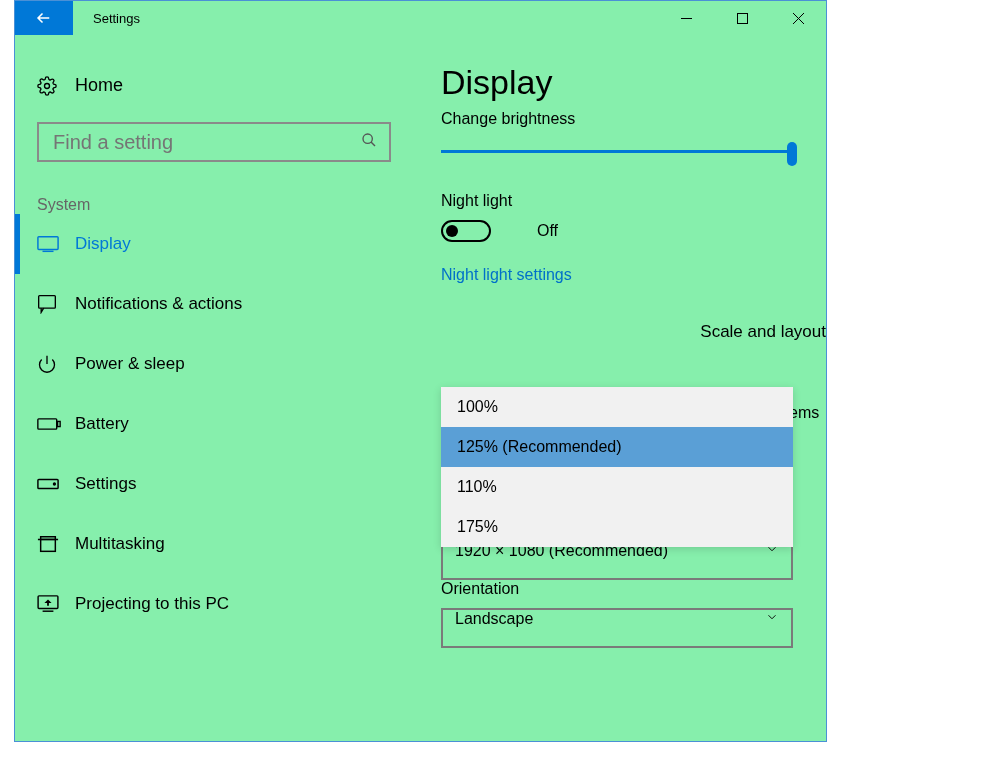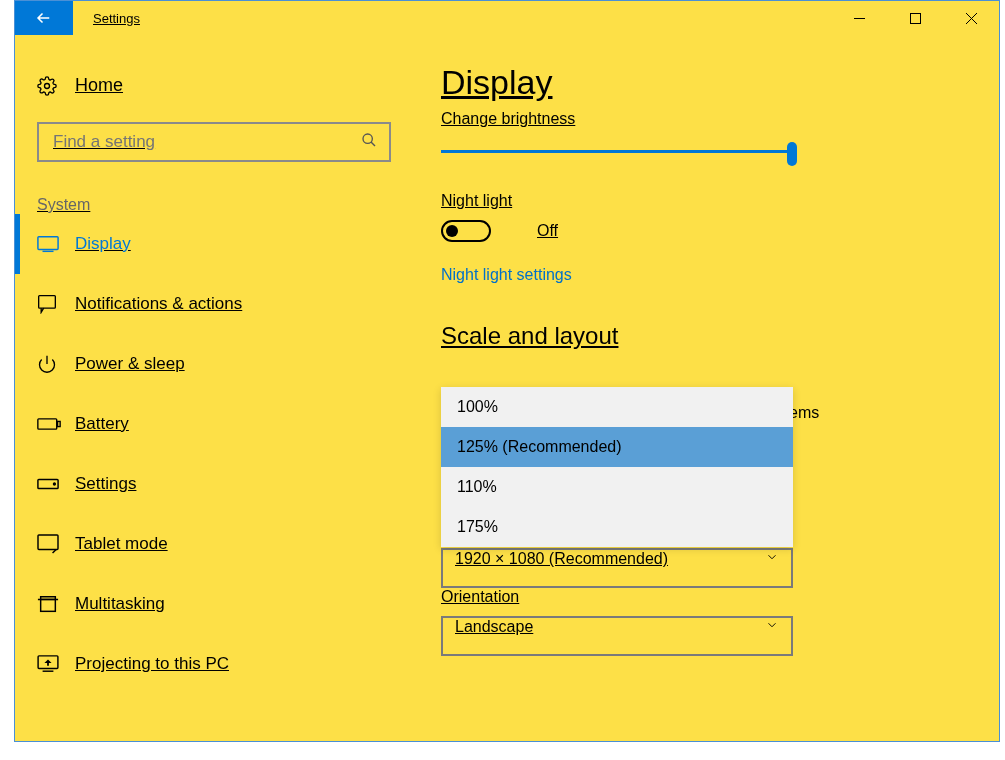--- a/index.html
+++ b/index.html
@@ -1,51 +1,51 @@
 <!DOCTYPE html>
 <html><head>
 <meta charset="utf-8">
 <style>
   * { box-sizing: border-box; font-family: "Segoe UI", Arial, sans-serif; }
   body { margin: 0; background: #fff; width: 1005px; height: 760px; overflow: hidden; position: relative; }
-  .window { position: absolute; left: 14px; top: 0; width: 986px; height: 742px; border: 1px solid #4a90d6; background: #fde047; text-decoration: underline; }
+  .window { position: absolute; left: 14px; top: 0; width: 813px; height: 742px; border: 1px solid #4a90d6; background: #86efac; }
   .titlebar { height: 34px; display: flex; align-items: stretch; }
   .back-btn { width: 58px; background: #0078d7; color: #fff; display: flex; align-items: center; justify-content: center; }
   .back-btn svg { width: 18px; height: 18px; }
   .app-title { padding-left: 20px; font-size: 13px; display: flex; align-items: center; flex: 1; color: #000; }
   .win-controls { display: flex; }
   .win-btn { width: 56px; display: flex; align-items: center; justify-content: center; color: #000; }
   .win-btn svg { width: 11px; height: 11px; }
   .content { display: flex; height: calc(100% - 34px); }
   .sidebar { width: 398px; padding: 40px 0 0 0; }
   .home-row { display: flex; align-items: center; padding: 0 0 0 22px; margin-bottom: 26px; }
   .home-row .ico { width: 38px; display: flex; align-items: center; justify-content: flex-start; }
   .home-row .lbl { font-size: 18px; color: #000; }
   .search-row { margin: 0 22px 34px 22px; }
   .search { height: 40px; border: 2px solid #8a8a8a; display: flex; align-items: center; padding: 0 12px; }
-  .search input { border: none; outline: none; font-size: 17px; flex: 1; background: transparent; color: #333; }
+  .search input { border: none; outline: none; font-size: 20px; flex: 1; background: transparent; color: #333; }
   .search .sico { color: #333; }
   .section-header { padding-left: 22px; font-size: 16px; color: #666; }
   .nav-item { height: 60px; display: flex; align-items: center; padding-left: 22px; position: relative; }
   .nav-item .ico { width: 38px; display: flex; align-items: center; justify-content: flex-start; color: #000; }
   .nav-item .lbl { font-size: 17px; color: #000; }
   .nav-item.active::before { content: ""; position: absolute; left: 0; top: 0; bottom: 0; width: 5px; background: #0078d7; }
   .nav-item.active .ico, .nav-item.active .lbl { color: #0078d7; }
   .main { flex: 1; padding: 28px 0 0 28px; position: relative; }
   h1.page-title { font-weight: 300; font-size: 34px; margin: 0 0 8px 0; color: #000; }
   .field-label { font-size: 16px; color: #000; margin-bottom: 10px; }
   .slider-wrap { width: 352px; height: 28px; position: relative; margin-bottom: 26px; }
   .slider-track { position: absolute; top: 12px; left: 0; right: 0; height: 3px; background: #0078d7; }
   .slider-thumb { position: absolute; right: -4px; top: 4px; width: 10px; height: 24px; background: #0078d7; border-radius: 5px; }
   .toggle-row { display: flex; align-items: center; margin-bottom: 24px; }
   .toggle { width: 50px; height: 22px; border: 2px solid #000; border-radius: 12px; margin-right: 14px; position: relative; }
   .toggle .knob { width: 12px; height: 12px; background: #000; border-radius: 50%; position: absolute; left: 3px; top: 3px; }
   .toggle-state { font-size: 16px; margin-left: 32px; }
   .link { color: #0070c9; font-size: 16px; margin-bottom: 38px; display: inline-block; }
-  h2.section { font-weight: 400; font-size: 24px; margin: 0 0 12px 0; }
+  h2.section { font-weight: 400; font-size: 17px; margin: 0 0 12px 0; text-align: right; }
   .partial-text { position: absolute; left: 748px; top: 341px; font-size: 16px; color: #000; }
   .dropdown-open { position: absolute; left: 0; top: 324px; width: 352px; background: #f1f1f1; box-shadow: 0 2px 8px rgba(0,0,0,0.15); }
   .dropdown-open .opt { height: 40px; display: flex; align-items: center; padding-left: 16px; font-size: 16px; }
   .dropdown-open .opt.sel { background: #5a9fd6; }
   .combo { width: 352px; height: 40px; border: 2px solid #7a7a7a; display: flex; align-items: flex-start; padding: 0 12px; justify-content: space-between; }
   .combo .cv { font-size: 16px; }
   .combo .chev svg { width: 14px; height: 14px; }
   .main-inner { position: relative; }
   .gear-icon { width:20px; height:20px; }
 </style>
@@ -143,29 +143,20 @@
         <span class="ico">
           <svg width="22" height="12" viewBox="0 0 24 12" fill="none" stroke="#000" stroke-width="1.6">
               <rect x="1" y="1" width="22" height="10" rx="1"></rect>
               <circle cx="19" cy="6" r="1" fill="#000"></circle>
             </svg>
         </span>
         <span class="lbl">Settings</span>
       </div>
       <div class="nav-item">
         <span class="ico">
-          <svg width="22" height="20" viewBox="0 0 24 22" fill="none" stroke="#000" stroke-width="1.6">
-              <rect x="1" y="1" width="22" height="16" rx="1"></rect>
-              <path d="M17 21l4-4"></path>
-            </svg>
-        </span>
-        <span class="lbl">Tablet mode</span>
-      </div>
-      <div class="nav-item">
-        <span class="ico">
           <svg width="22" height="18" viewBox="0 0 24 18" fill="none" stroke="#000" stroke-width="1.6">
               <rect x="4" y="4" width="16" height="13"></rect>
               <path d="M4 4V1h16v3M1 4h22"></path>
             </svg>
         </span>
         <span class="lbl">Multitasking</span>
       </div>
       <div class="nav-item">
         <span class="ico">
           <svg width="22" height="18" viewBox="0 0 24 20" fill="none" stroke="#000" stroke-width="1.6">

